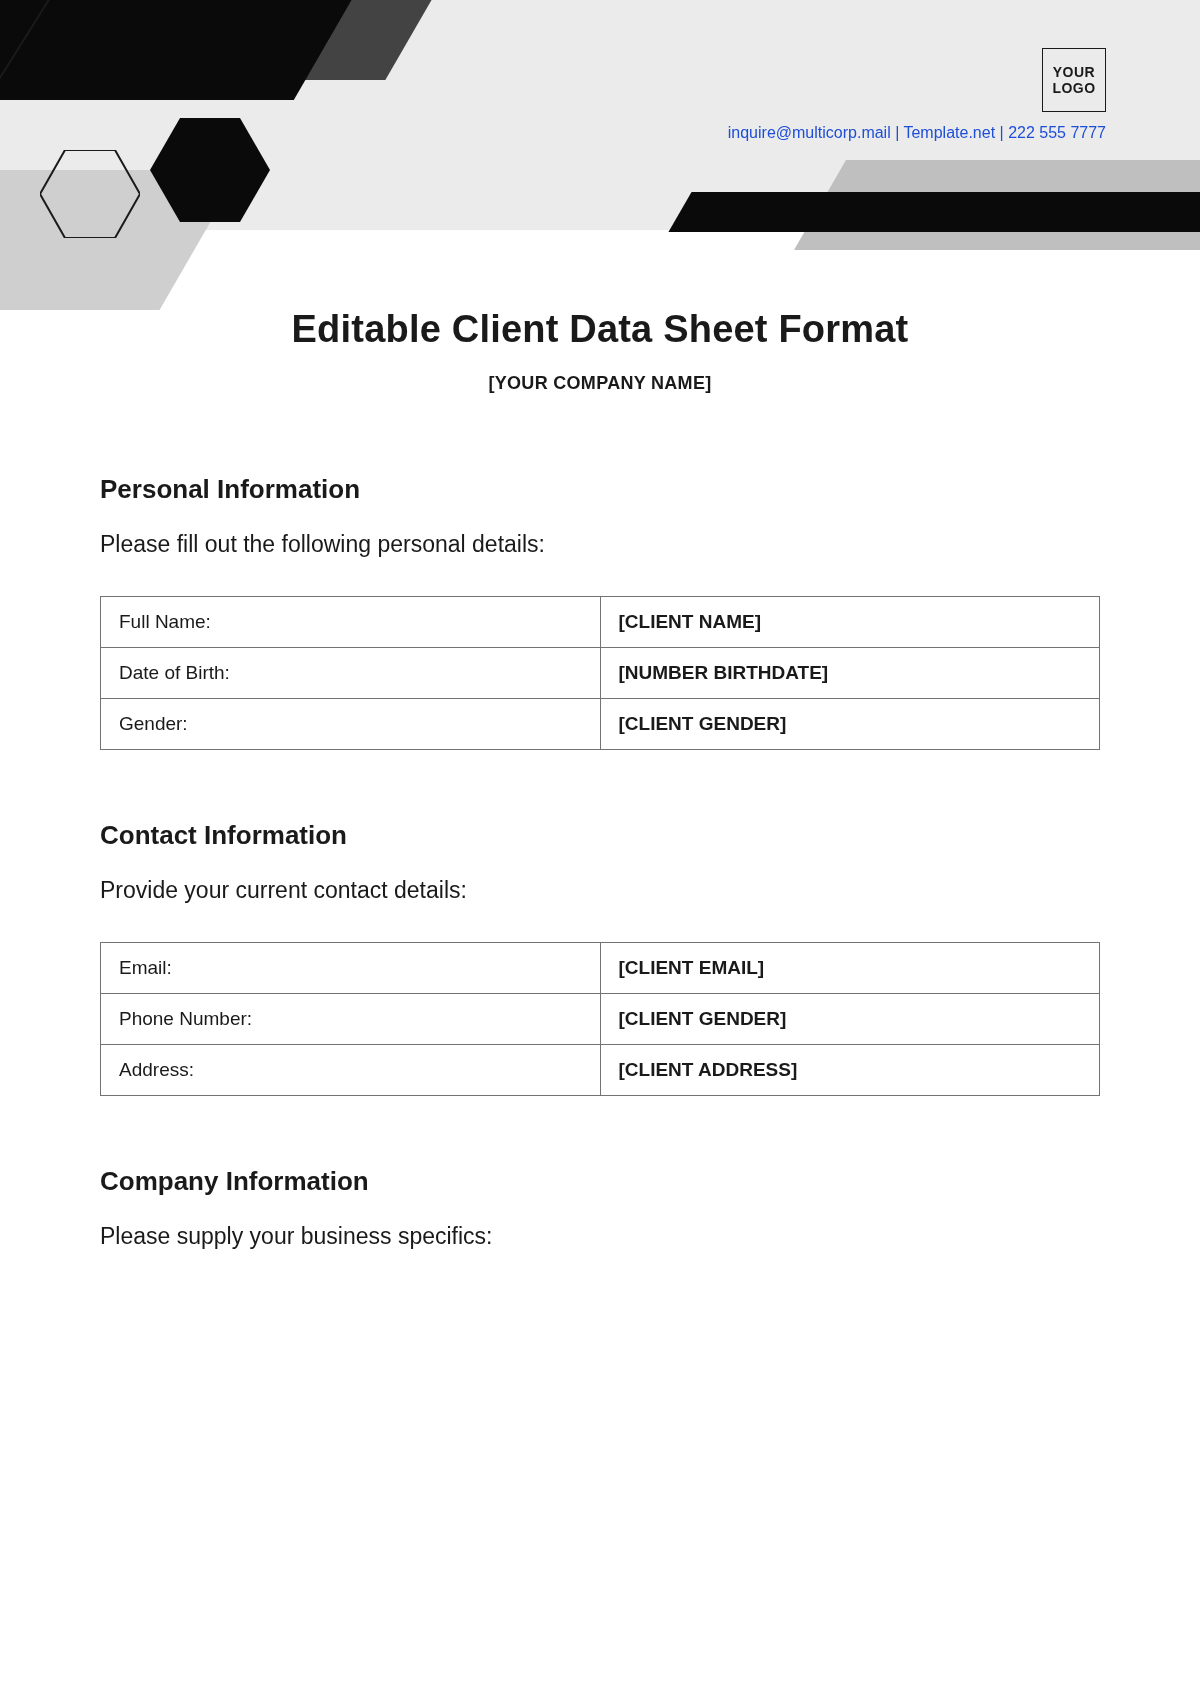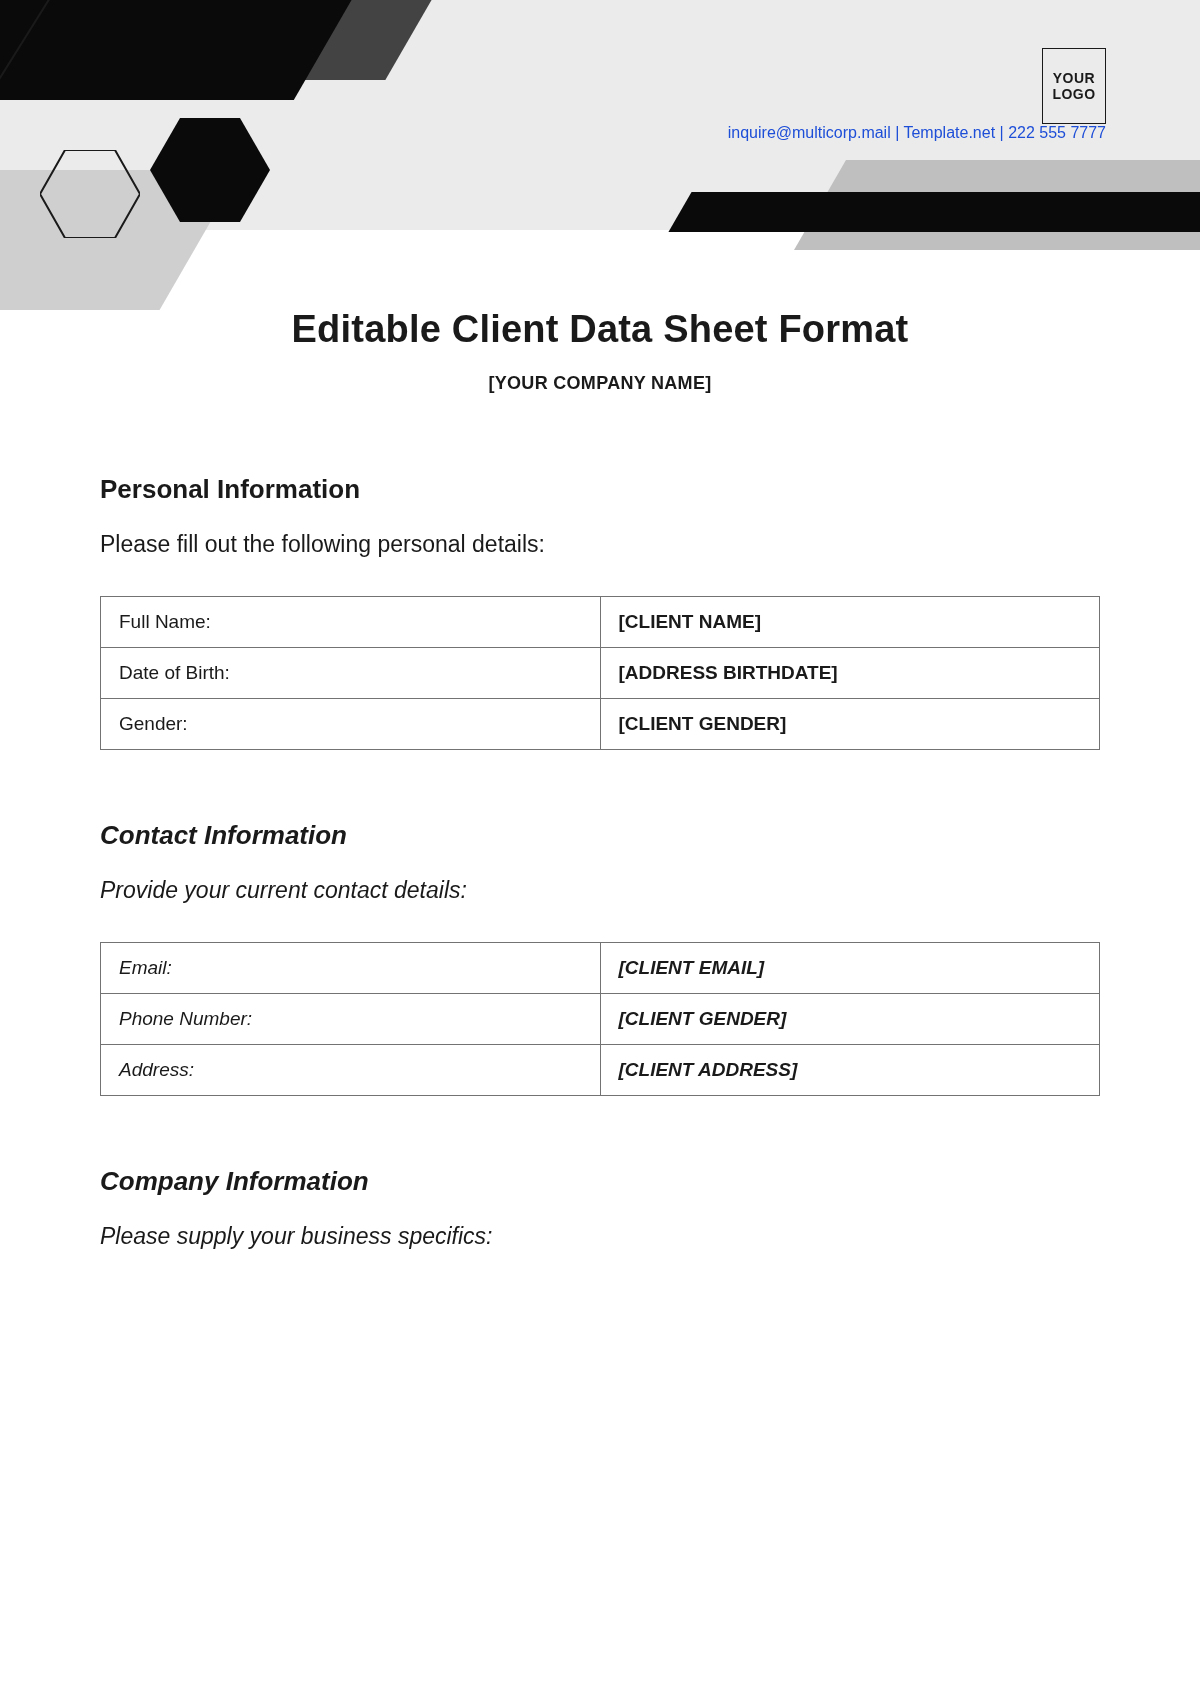--- a/index.html
+++ b/index.html
@@ -103,21 +103,21 @@
     background: #0a0a0a;
     transform: skewX(-30deg);
   }
 
   
   .logo-box {
     position: absolute;
     top: 48px;
     right: 94px;
     width: 64px;
-    height: 76px;
+    height: 64px;
     border: 1px solid #1a1a1a;
     display: flex;
     align-items: center;
     justify-content: center;
     text-align: center;
     font-size: 14px;
     line-height: 1.15;
     font-weight: 600;
     letter-spacing: .5px;
     background: #ebebeb;
@@ -152,21 +152,21 @@
   }
   .subtitle {
     text-align: center;
     font-size: 18px;
     font-weight: 700;
     margin-top: 22px;
     letter-spacing: .3px;
   }
 
   .section { margin-top: 80px; }
-  .section + .section { margin-top: 70px; font-style: italic; }
+  .section + .section { margin-top: 70px; }
 
   h2.section-heading {
     font-size: 26px;
     font-weight: 700;
     margin-bottom: 26px;
     margin-top: 32px;
   }
   p.section-instr {
     font-size: 23px;
     margin-bottom: 38px;
@@ -225,21 +225,21 @@
     <h2 class="section-heading">Personal Information</h2>
     <p class="section-instr">Please fill out the following personal details:</p>
     <table class="data-table">
       <tbody>
           <tr>
         <td class="label-cell">Full Name:</td>
         <td class="value-cell">[CLIENT NAME]</td>
       </tr>
       <tr>
         <td class="label-cell">Date of Birth:</td>
-        <td class="value-cell">[ADDRESS BIRTHDATE]</td>
+        <td class="value-cell">[NUMBER BIRTHDATE]</td>
       </tr>
       <tr>
         <td class="label-cell">Gender:</td>
         <td class="value-cell">[CLIENT GENDER]</td>
       </tr>
     </tbody>
       </table>
   </div>
 
   <div class="section">

